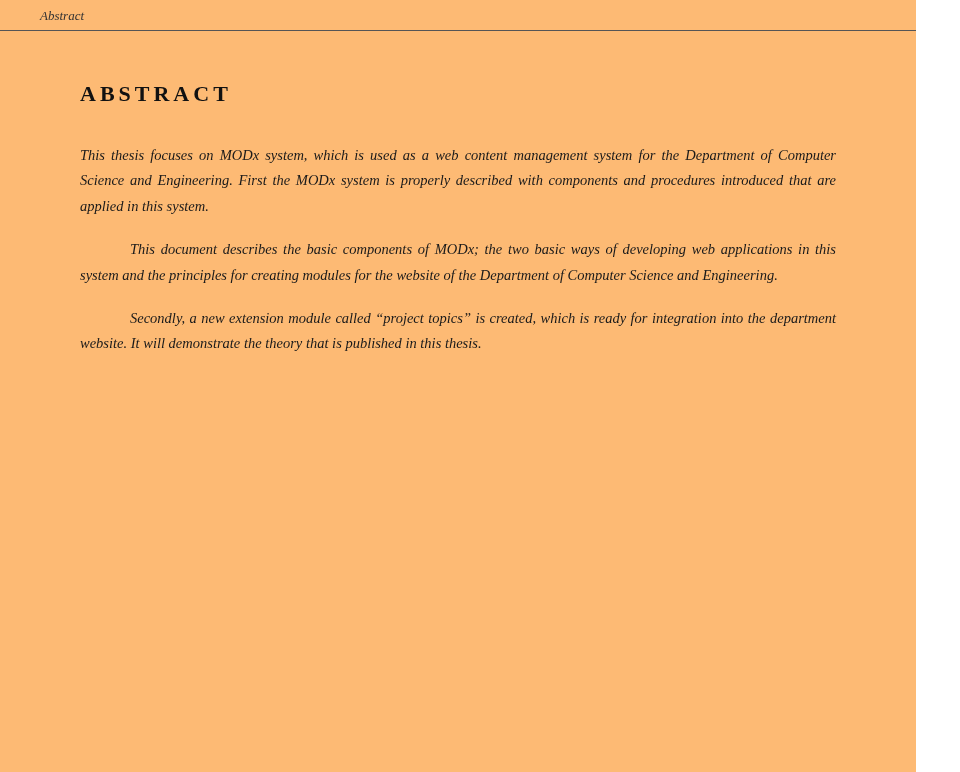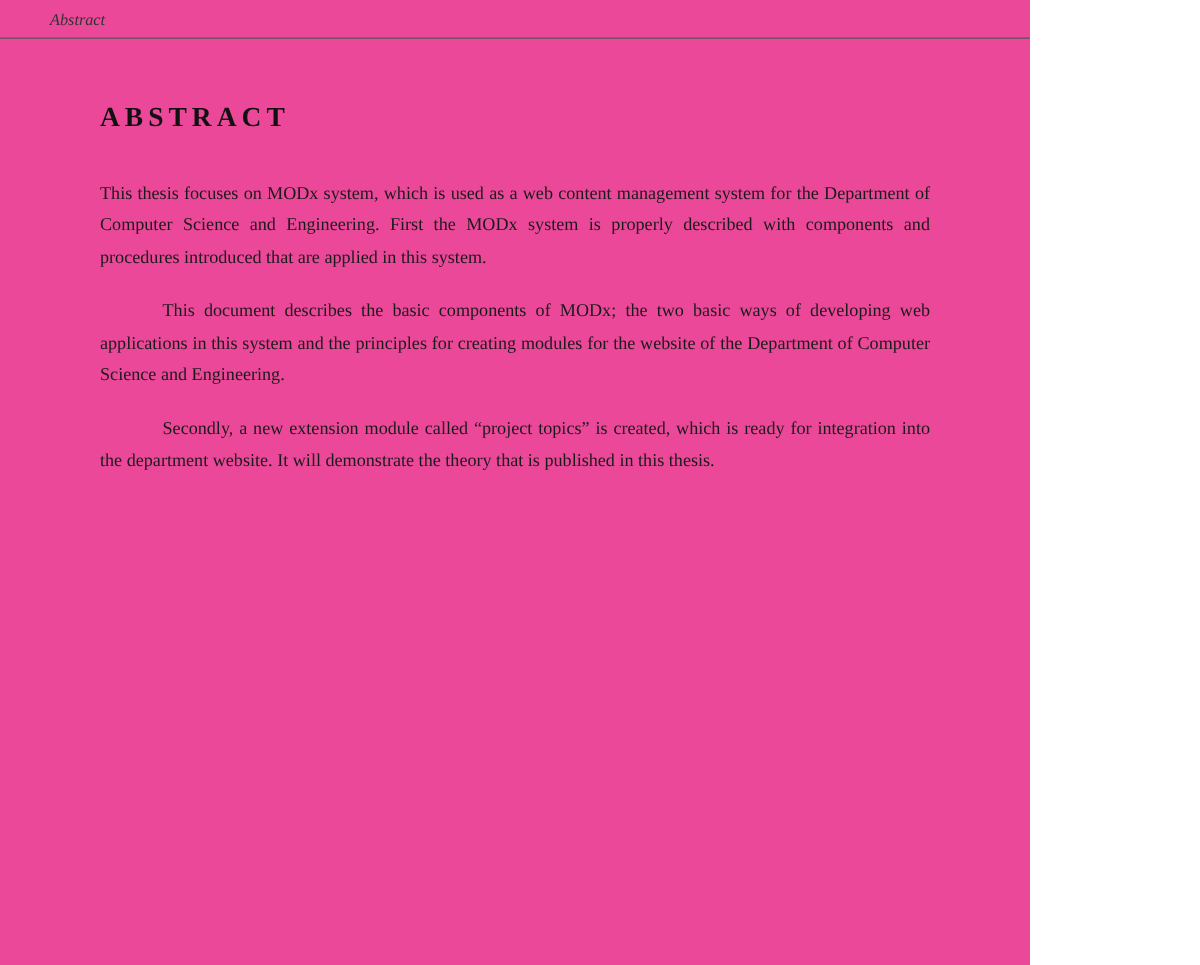--- a/index.html
+++ b/index.html
@@ -10,24 +10,24 @@
 
     body {
       width: 960px;
       min-height: 772px;
       background: #ffffff;
       font-family: 'Palatino Linotype', Palatino, 'Book Antiqua', Georgia, serif;
       color: #1a1a1a;
     }
 
     .page-container {
-      width: 824px;
+      width: 916px;
       min-height: 772px;
       position: relative;
-      background: #ec4899;
+      background: #fdba74;
     }
 
     .header-bar {
       width: 100%;
       padding: 8px 40px 6px 40px;
       border-bottom: 1px solid #555;
       display: flex;
       align-items: center;
     }
 
@@ -55,20 +55,21 @@
 
     .abstract-body {
       font-size: 14.5px;
       line-height: 1.75;
       color: #1a1a1a;
       text-align: justify;
     }
 
     .paragraph {
       margin-bottom: 0;
+      font-style: italic;
     }
 
     .paragraph + .paragraph {
       margin-top: 18px;
     }
 
     .paragraph-indented {
       text-indent: 50px;
     }
   </style>

